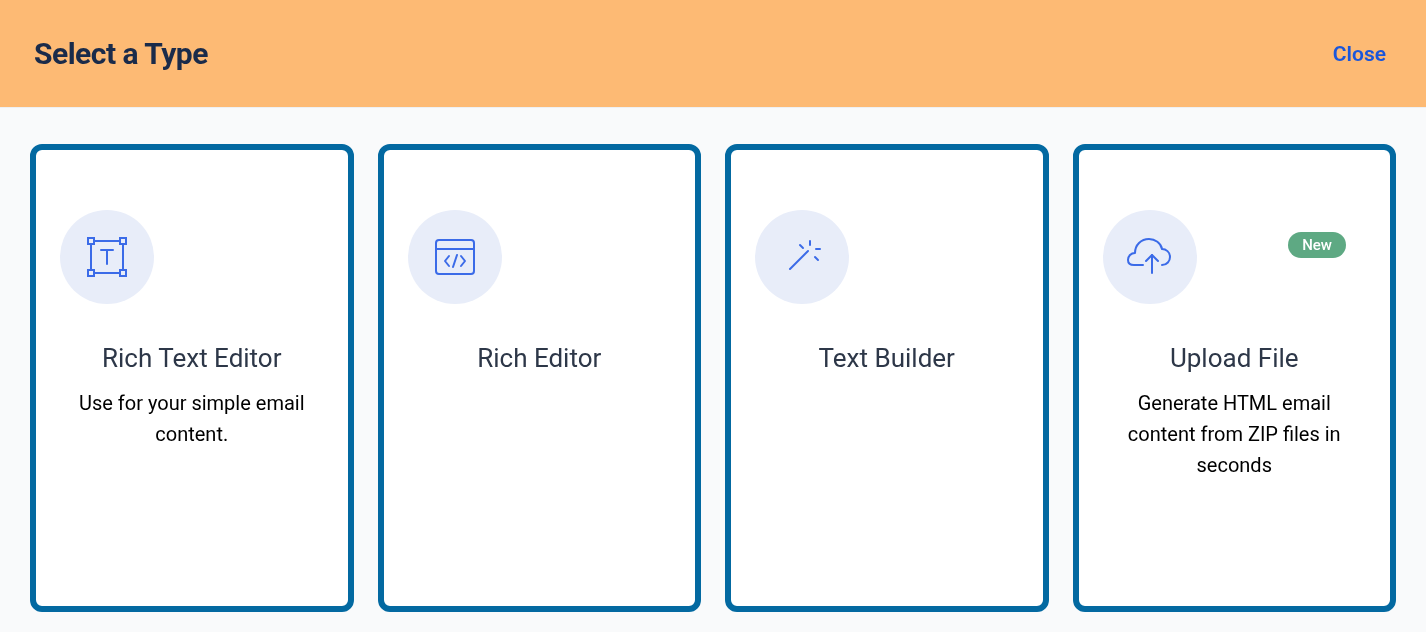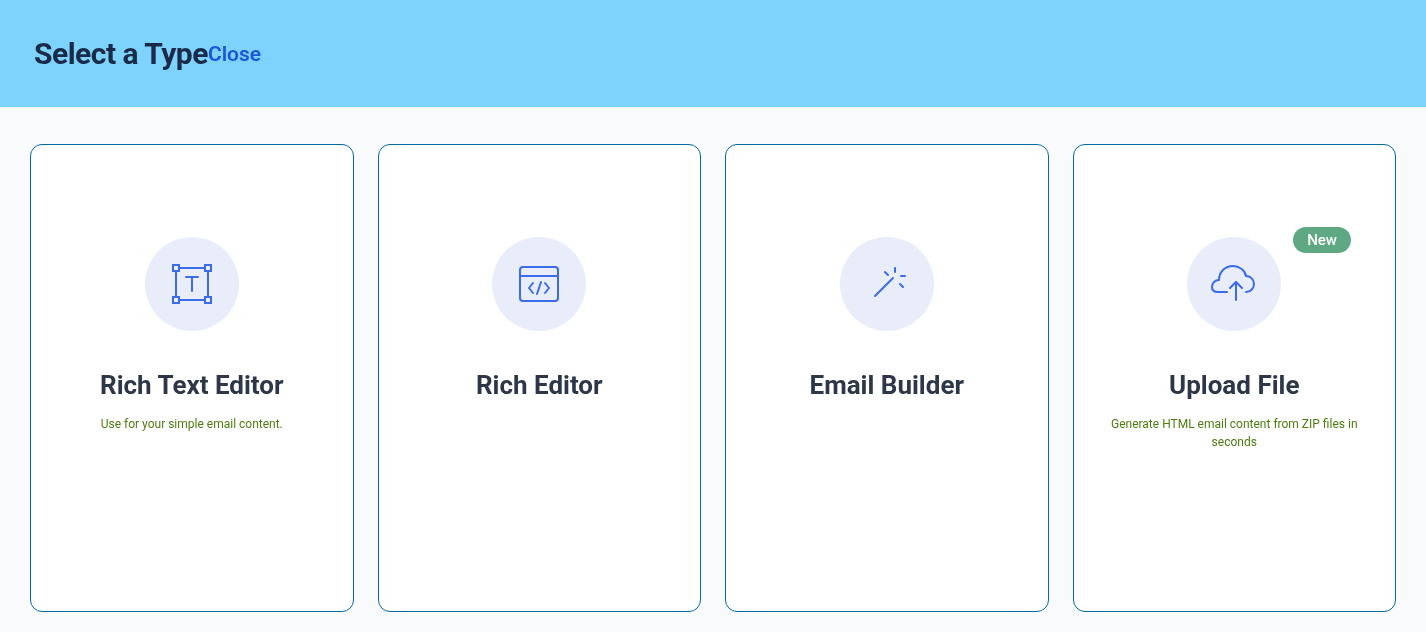--- a/index.html
+++ b/index.html
@@ -9,24 +9,24 @@
     }
     body {
       font-family: -apple-system, BlinkMacSystemFont, 'Segoe UI', Roboto, Helvetica, Arial, sans-serif;
       background: #fff;
       width: 1426px;
       height: 632px;
       overflow: hidden;
     }
     .header {
       display: flex;
-      justify-content: flex-start;
+      justify-content: space-between;
       align-items: center;
       padding: 36px 40px 36px 34px;
-      background: #7dd3fc;
+      background: #fdba74;
     }
     .page-title {
       font-size: 30px;
       font-weight: 700;
       color: #1a2b4a;
       letter-spacing: -0.5px;
     }
     .close-link {
       font-size: 21px;
       font-weight: 600;
@@ -36,56 +36,55 @@
     }
     .content {
       background: #f9fafb;
       padding: 36px 30px;
       display: flex;
       gap: 24px;
       border-top: 1px solid #eef0f3;
     }
     .card {
       background: #fff;
-      border: 1px solid #0369a1;
+      border: 6px solid #0369a1;
       border-radius: 12px;
       flex: 1;
       min-width: 0;
-      padding: 92px 24px 30px 24px;
+      padding: 60px 24px 30px 24px;
       display: flex;
       flex-direction: column;
-      align-items: center;
       text-align: center;
       position: relative;
       cursor: pointer;
       min-height: 468px;
     }
     .card-icon-wrap {
       width: 94px;
       height: 94px;
       border-radius: 50%;
       background: #e8edf9;
       display: flex;
       align-items: center;
       justify-content: center;
       margin-bottom: 36px;
     }
     .card-icon-wrap svg {
       display: block;
     }
     .card-title {
       font-size: 26px;
-      font-weight: 700;
+      font-weight: 400;
       color: #2d3748;
       line-height: 1.45;
       margin-bottom: 10px;
     }
     .card-desc {
-      font-size: 12px;
-      color: #4d7c0f;
+      font-size: 20px;
+      color: #000000;
       line-height: 1.55;
       max-width: 270px;
     }
     .badge {
       position: absolute;
       top: 82px;
       right: 44px;
       background: #5ea983;
       color: #fff;
       font-size: 15px;
@@ -135,21 +134,21 @@
   <div class="card">
     <div class="card-icon-wrap">
       <svg width="44" height="44" viewBox="0 0 44 44" fill="none">
         <line x1="28" y1="16" x2="10" y2="34" stroke="#3b6be8" stroke-width="2" stroke-linecap="round"></line>
         <line x1="30" y1="6" x2="30" y2="10" stroke="#3b6be8" stroke-width="2" stroke-linecap="round"></line>
         <line x1="36" y1="14" x2="40" y2="14" stroke="#3b6be8" stroke-width="2" stroke-linecap="round"></line>
         <line x1="20" y1="10" x2="23" y2="13" stroke="#3b6be8" stroke-width="2" stroke-linecap="round"></line>
         <line x1="35" y1="22" x2="38" y2="25" stroke="#3b6be8" stroke-width="2" stroke-linecap="round"></line>
       </svg>
     </div>
-    <div class="card-title">Email Builder</div>
+    <div class="card-title">Text Builder</div>
   </div>
 
   <div class="card">
     <span class="badge">New</span>
     <div class="card-icon-wrap">
       <svg width="50" height="44" viewBox="0 0 50 44" fill="none">
         <path d="M37 30 C42 30 45 26 45 22 C45 17 41 14 37 14 C36 8 30 4 24 4 C16 4 10 10 10 18 C6 18 3 21 3 25 C3 28 5 30 9 30 L18 30" stroke="#3b6be8" stroke-width="2" fill="none" stroke-linecap="round" stroke-linejoin="round"></path>
         <line x1="27" y1="38" x2="27" y2="20" stroke="#3b6be8" stroke-width="2" stroke-linecap="round"></line>
         <path d="M21 26 L27 20 L33 26" stroke="#3b6be8" stroke-width="2" fill="none" stroke-linecap="round" stroke-linejoin="round"></path>
       </svg>

